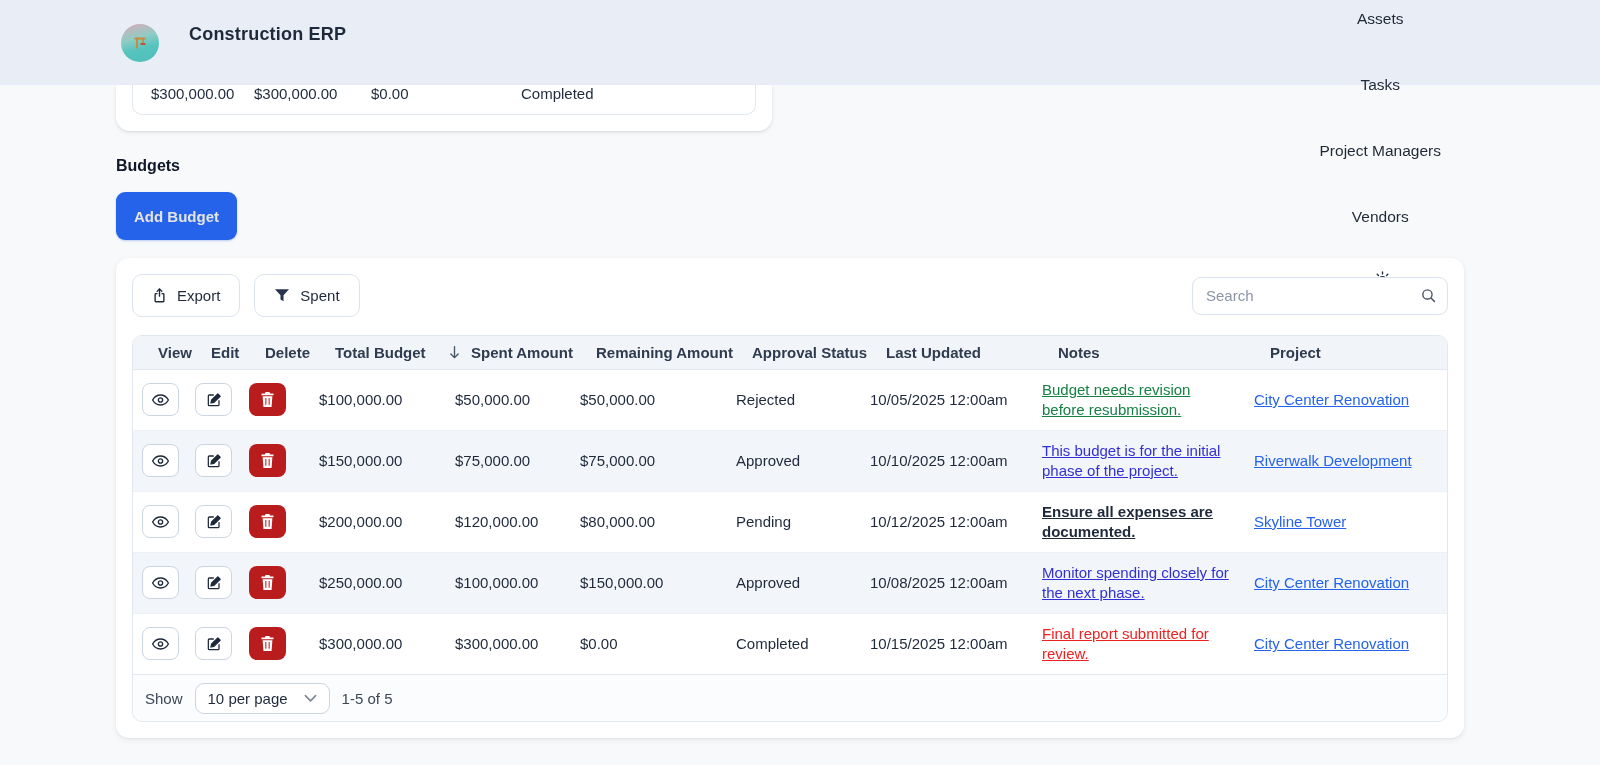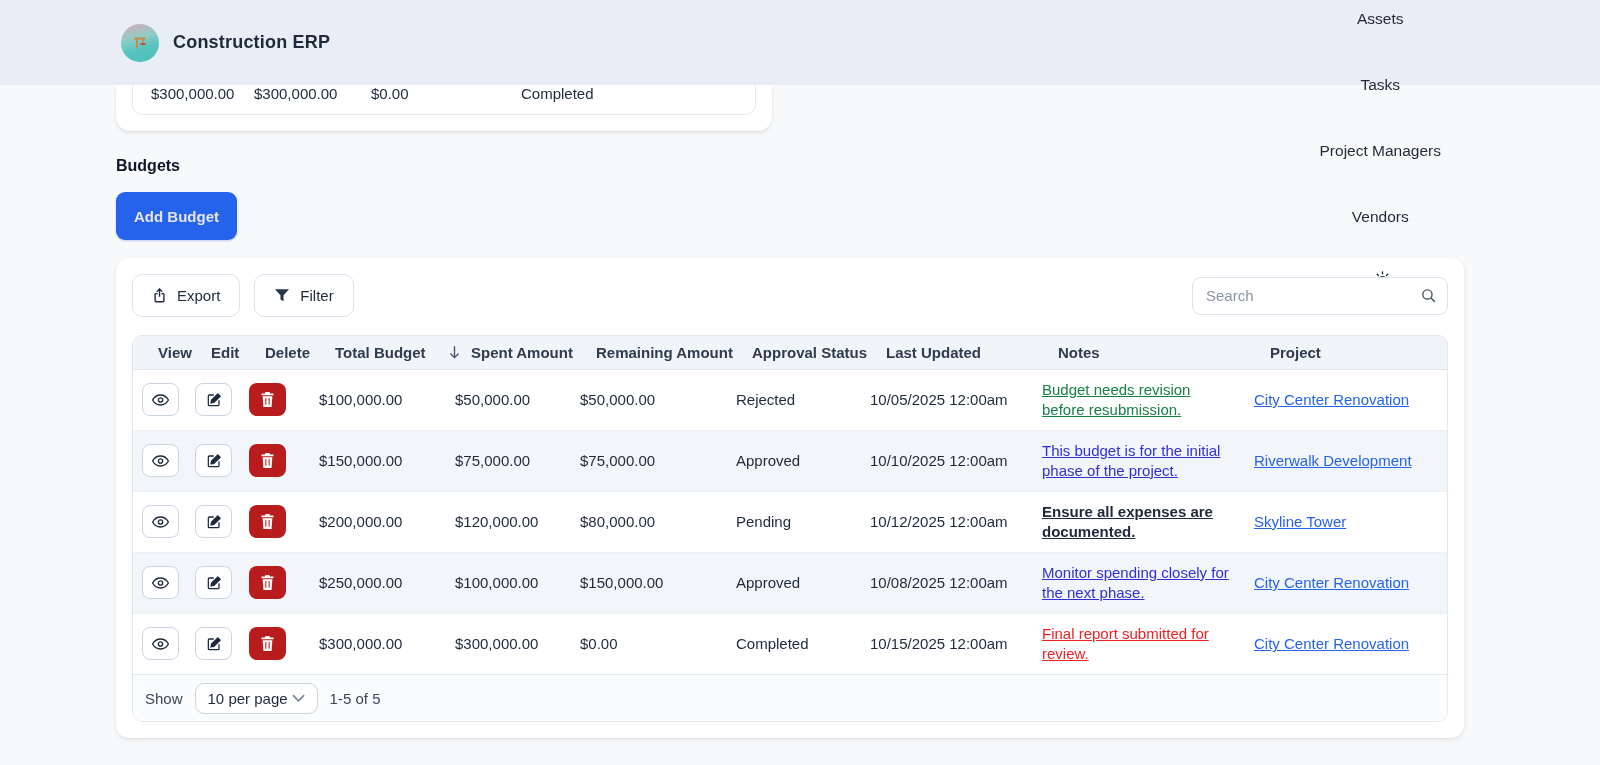--- a/index.html
+++ b/index.html
@@ -8,21 +8,21 @@
     font-family:"Liberation Sans","DejaVu Sans",sans-serif;
     background:#f8f9fa; color:#1e293b;
   }
 
   
   .navbar {
     height:85px; background:#e9edf5;
     display:flex; align-items:center;
     padding:0 157px 0 121px;
   }
-  .brand { display:flex; align-items:center; gap:14px; }
+  .brand { display:flex; gap:30px; }
   .brand-logo {
     width:38px; height:38px; border-radius:50%;
     background:linear-gradient(165deg,#dcaab5 0%,#8fccc6 38%,#57c4be 62%,#4dbfb9 100%);
     display:flex; align-items:center; justify-content:center;
   }
   .brand-title { font-size:18px; font-weight:700; color:#1e293b; letter-spacing:.2px; }
   .nav-menu { margin-left:auto; display:flex; align-items:center; gap:40px;flex-direction:column; }
   .nav-item {
     font-size:15.5px; color:#1f2937; background:none; border:none;
     cursor:pointer; font-family:inherit; padding:4px 2px;
@@ -111,21 +111,21 @@
   .note-red{ color:#f02020; }
 
   .proj-link { color:#2563eb; text-decoration:underline; cursor:pointer; font-size:15px; }
 
   .grid-footer {
     border-top:1px solid #e2e8f0; height:47px; background:#fafcfd;
     display:flex; align-items:center; padding:0 12px; gap:12px;
     font-size:15px; color:#3c4758;
   }
   .per-page-select {
-    display:inline-flex; align-items:center; gap:4px;
+    display:inline-flex; align-items:center; gap:16px;
     border:1px solid #cbd5e1; border-radius:9px; background:#fff;
     height:31px; padding:0 12px; font-size:15px; color:#1e293b; cursor:pointer;
     font-family:inherit;
   }
   .range-label { color:#3c4758; }
 
   svg { display:block; }
 </style>
 </head>
 <body>
@@ -192,21 +192,21 @@
           </svg>
         </span>
         <span>Export</span>
       </button>
       <button class="tool-btn">
         <span>
           <svg width="16" height="15" viewBox="0 0 24 22" fill="#27364b">
             <path d="M1.5 1.5h21l-8.2 9.3v8.7l-4.6-2.6v-6.1L1.5 1.5z"></path>
           </svg>
         </span>
-        <span>Filter</span>
+        <span>Spent</span>
       </button>
       <div class="search-wrap">
         <input class="search-input" type="text" placeholder="Search" style="">
         <span class="search-icon">
           <svg width="17" height="17" viewBox="0 0 24 24" fill="none" stroke="#44506180" stroke-width="2">
             <circle cx="10.5" cy="10.5" r="6.5" stroke="#4b5563"></circle>
             <path d="M15.5 15.5L21 21" stroke="#4b5563"></path>
           </svg>
         </span>
       </div>

